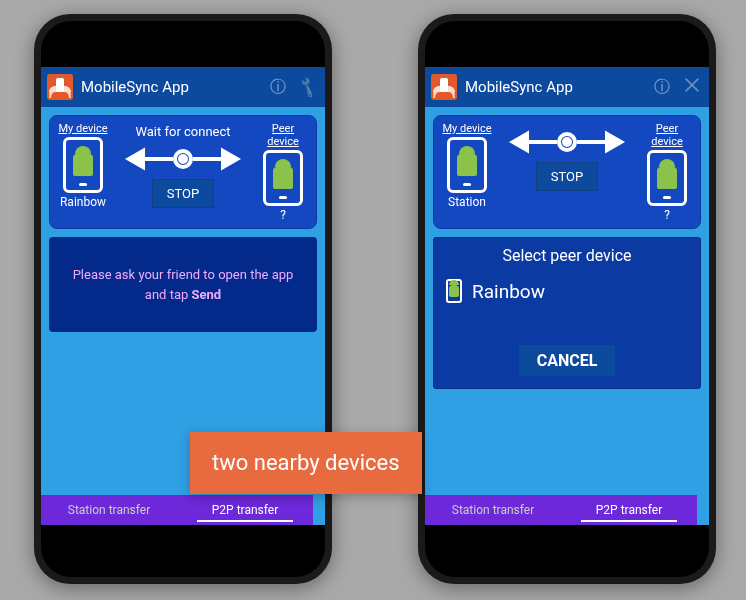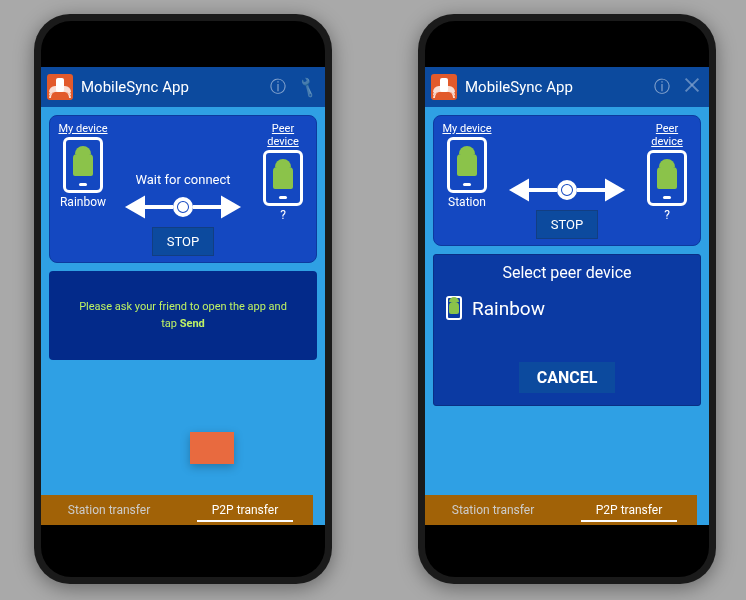--- a/index.html
+++ b/index.html
@@ -77,44 +77,44 @@
   .row-top{display:flex;align-items:flex-start;}
   .minidev{width:54px;text-align:center;font-size:11px;}
   .minidev .lbl{text-decoration:underline;}
   .phoneicon{
     margin:2px auto 2px; width:40px;height:56px;border:3px solid #fff;border-radius:6px;
     display:flex;align-items:center;justify-content:center;position:relative;
   }
   .phoneicon::after{content:"";position:absolute;bottom:4px;width:8px;height:3px;background:#fff;border-radius:2px;}
   .android{width:20px;height:22px;background:#8bc34a;border-radius:4px 4px 2px 2px;position:relative;}
   .android::before{content:"";position:absolute;top:-8px;left:2px;width:16px;height:8px;background:#8bc34a;border-radius:8px 8px 0 0;}
-  .midcol{flex:1;text-align:center;margin-top:48px;}
+  .midcol{flex:1;text-align:center;}
   .status{font-size:13px;margin-top:2px;}
   .arrows{display:flex;align-items:center;justify-content:center;gap:2px;margin:6px 0;}
   .arrows svg{display:block;}
   .stopbtn{
     display:inline-block;background:#0c4a9e;color:#fff;font-weight:normal;
     padding:6px 14px;font-size:13px;border:1px solid #123e82;
   }
   .devname{font-size:12px;margin-top:2px;}
   
-  .msgpanel{margin:0 8px 8px;background:#032a8a;border-radius:4px;padding:28px 26px;color:#bef264;text-align:center;font-size:11px;line-height:1.5;}
+  .msgpanel{margin:0 8px 8px;background:#032a8a;border-radius:4px;padding:28px 14px;color:#f0abfc;text-align:center;font-size:13px;line-height:1.5;}
   .msgpanel b{font-weight:bold;}
   
   .peer-dialog{margin:0 8px 8px;background:#0b3aa3;border:1px solid #0a2f85;border-radius:3px;padding:8px 10px 12px;color:#fff;}
   .peer-title{text-align:center;font-size:16px;margin-bottom:8px;}
   .peer-item{display:flex;align-items:center;gap:10px;padding:6px 2px 18px;font-size:19px;}
   .peer-item .mini{width:16px;height:24px;border:2px solid #fff;border-radius:3px;display:flex;align-items:center;justify-content:center;}
   .peer-item .mini .android{width:10px;height:12px;} .peer-item .mini .android::before{top:-5px;left:0;width:10px;height:5px;}
   .peer-cancel{text-align:center;margin-top:24px;}
   .peer-cancel span{display:inline-block;background:#0c4a9e;font-weight:bold;font-size:16px;padding:6px 18px;}
   
   .tabs{
     position:absolute;bottom:0;left:0;right:12px;height:30px;
-    background:#a16207; display:flex;
+    background:#6d28d9; display:flex;
   }
   .tab{flex:1;color:#ccc;font-size:12px;display:flex;align-items:center;justify-content:center;position:relative;}
   .tab.active{color:#fff;}
   .tab.active::after{content:"";position:absolute;bottom:3px;left:15%;right:15%;height:2px;background:#fff;}
   
   .banner{
     position:absolute; left:190px; top:432px;
     background:#e86a3f; color:#fff;
     padding:16px 22px; font-size:22px; line-height:1.35;
     box-shadow:0 3px 10px rgba(0,0,0,.25);
@@ -247,13 +247,14 @@
       <div class="tabs">
         <div class="tab">Station transfer</div>
         <div class="tab active">P2P transfer</div>
       </div>
 
     </div>
   </div>
 </div>
 
 <div class="banner">
+  <div>two nearby devices</div>
 </div>
 
 </body></html>

